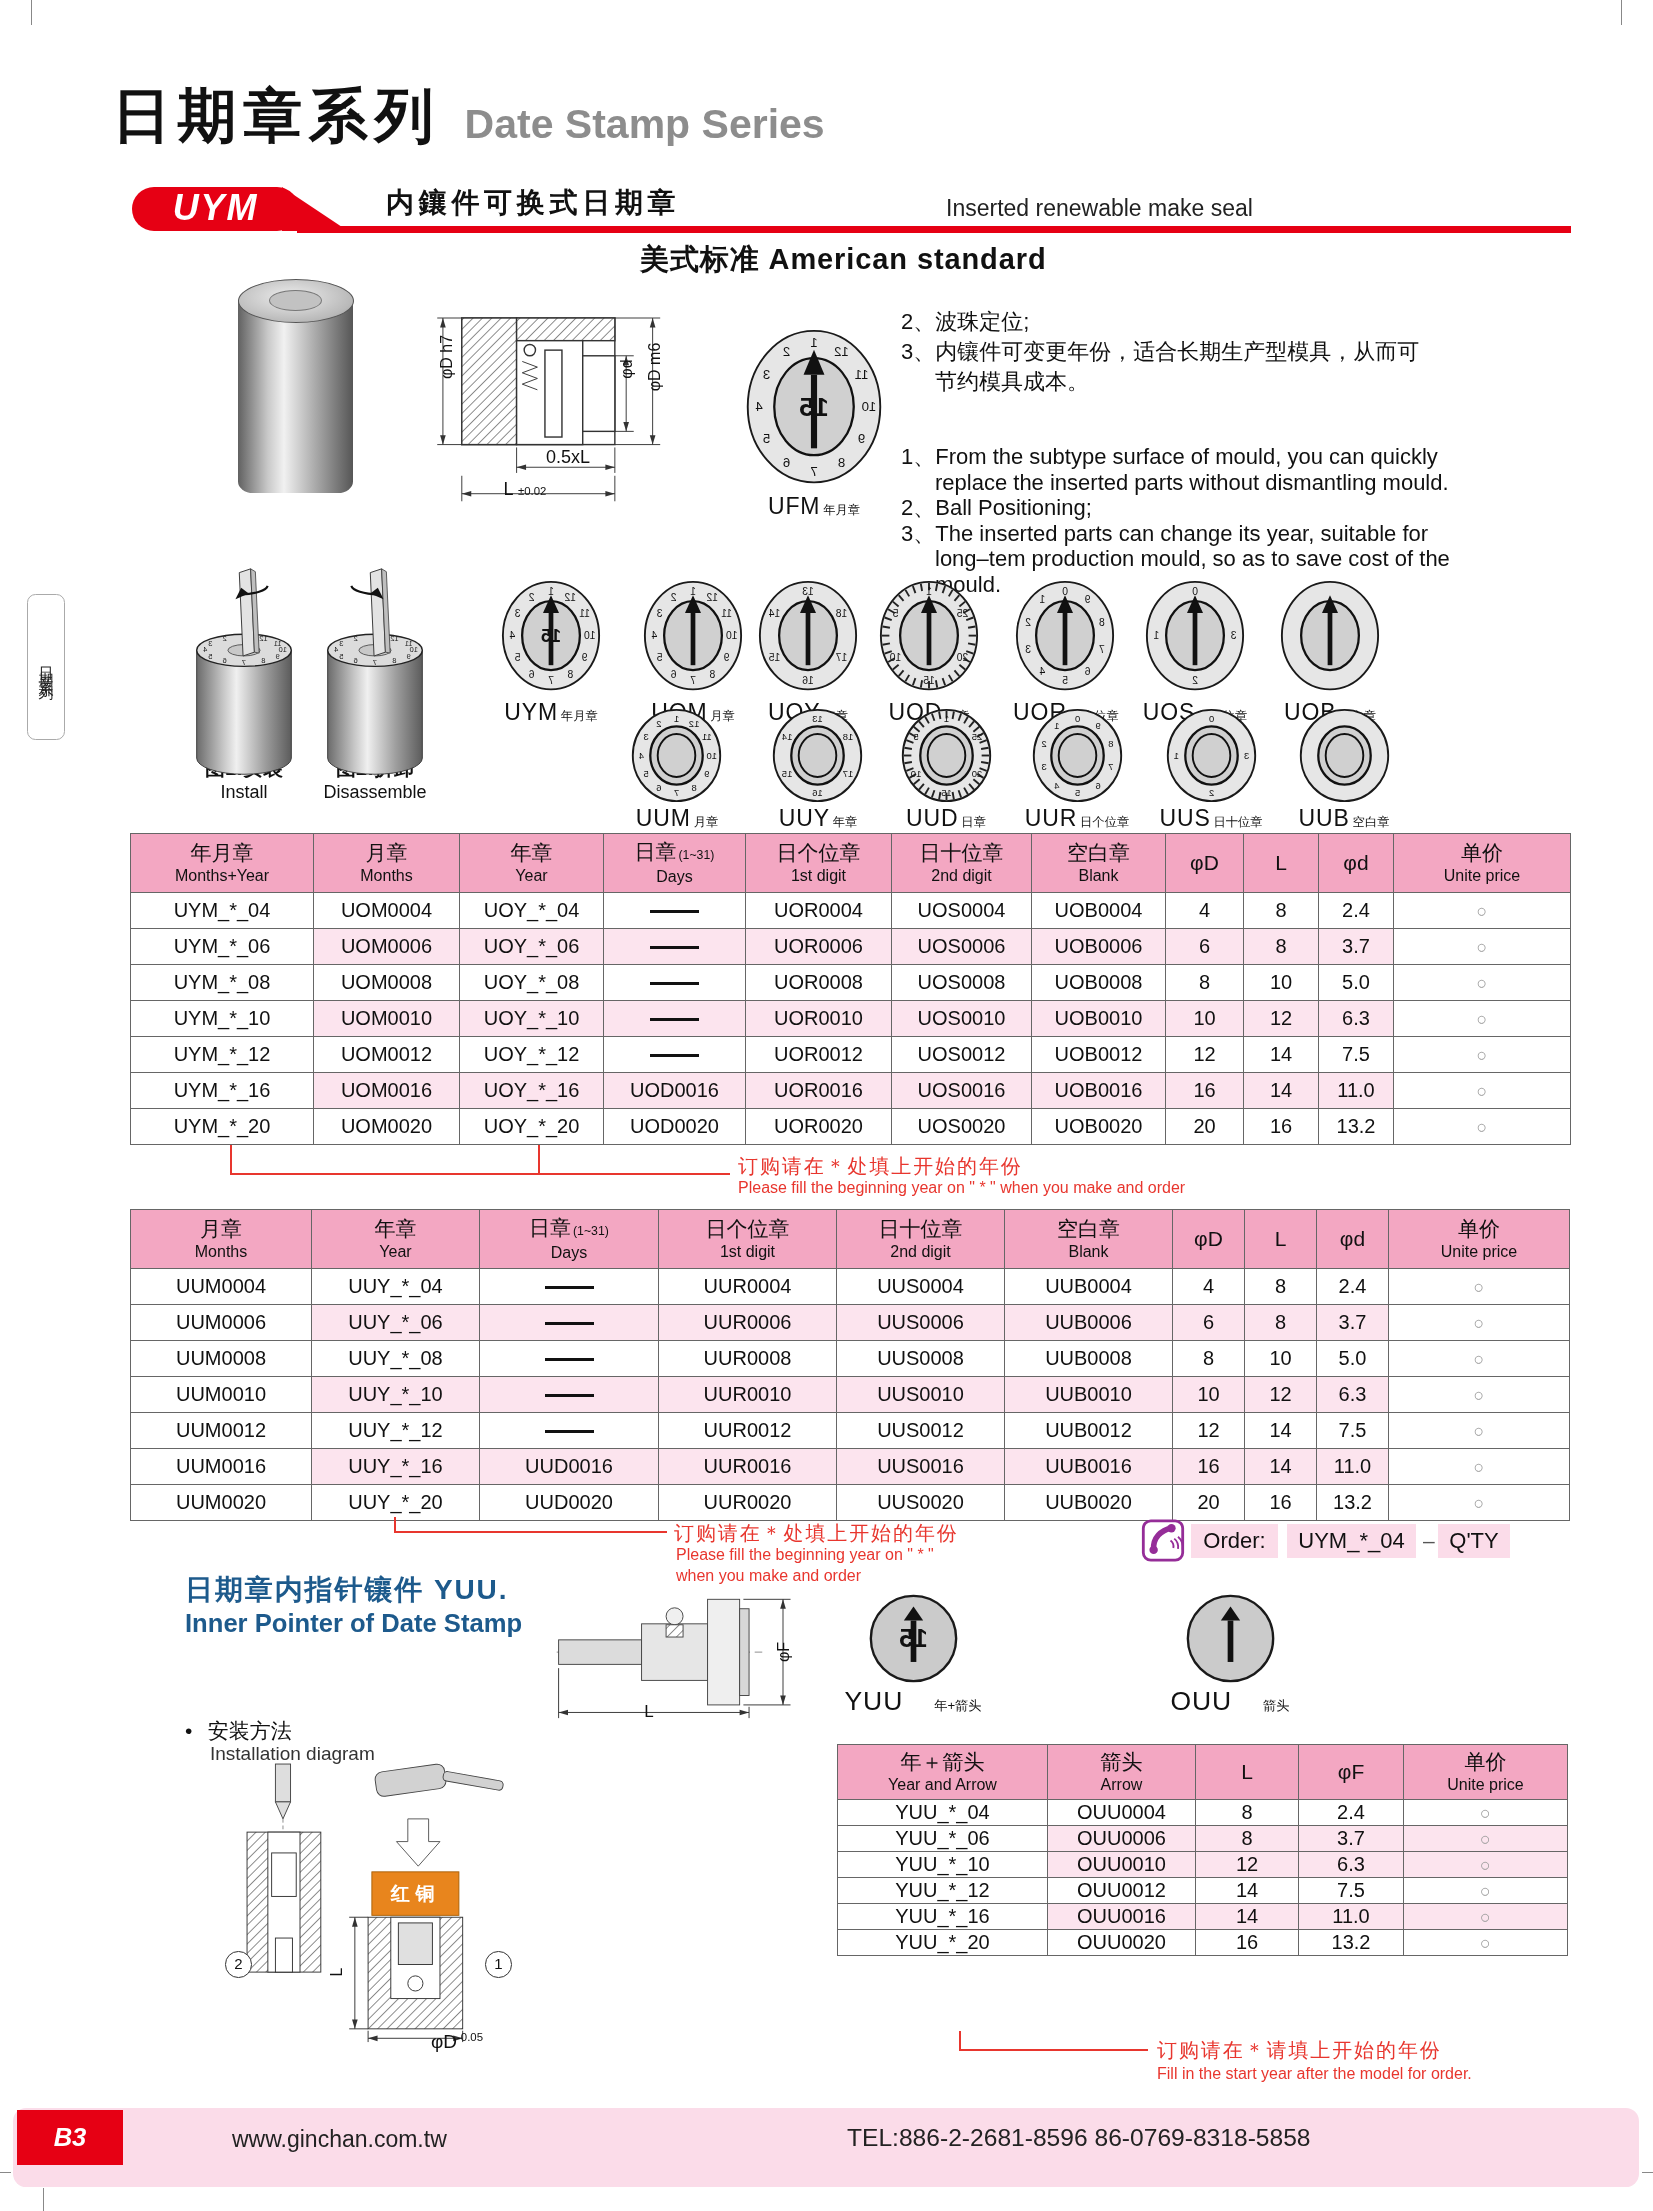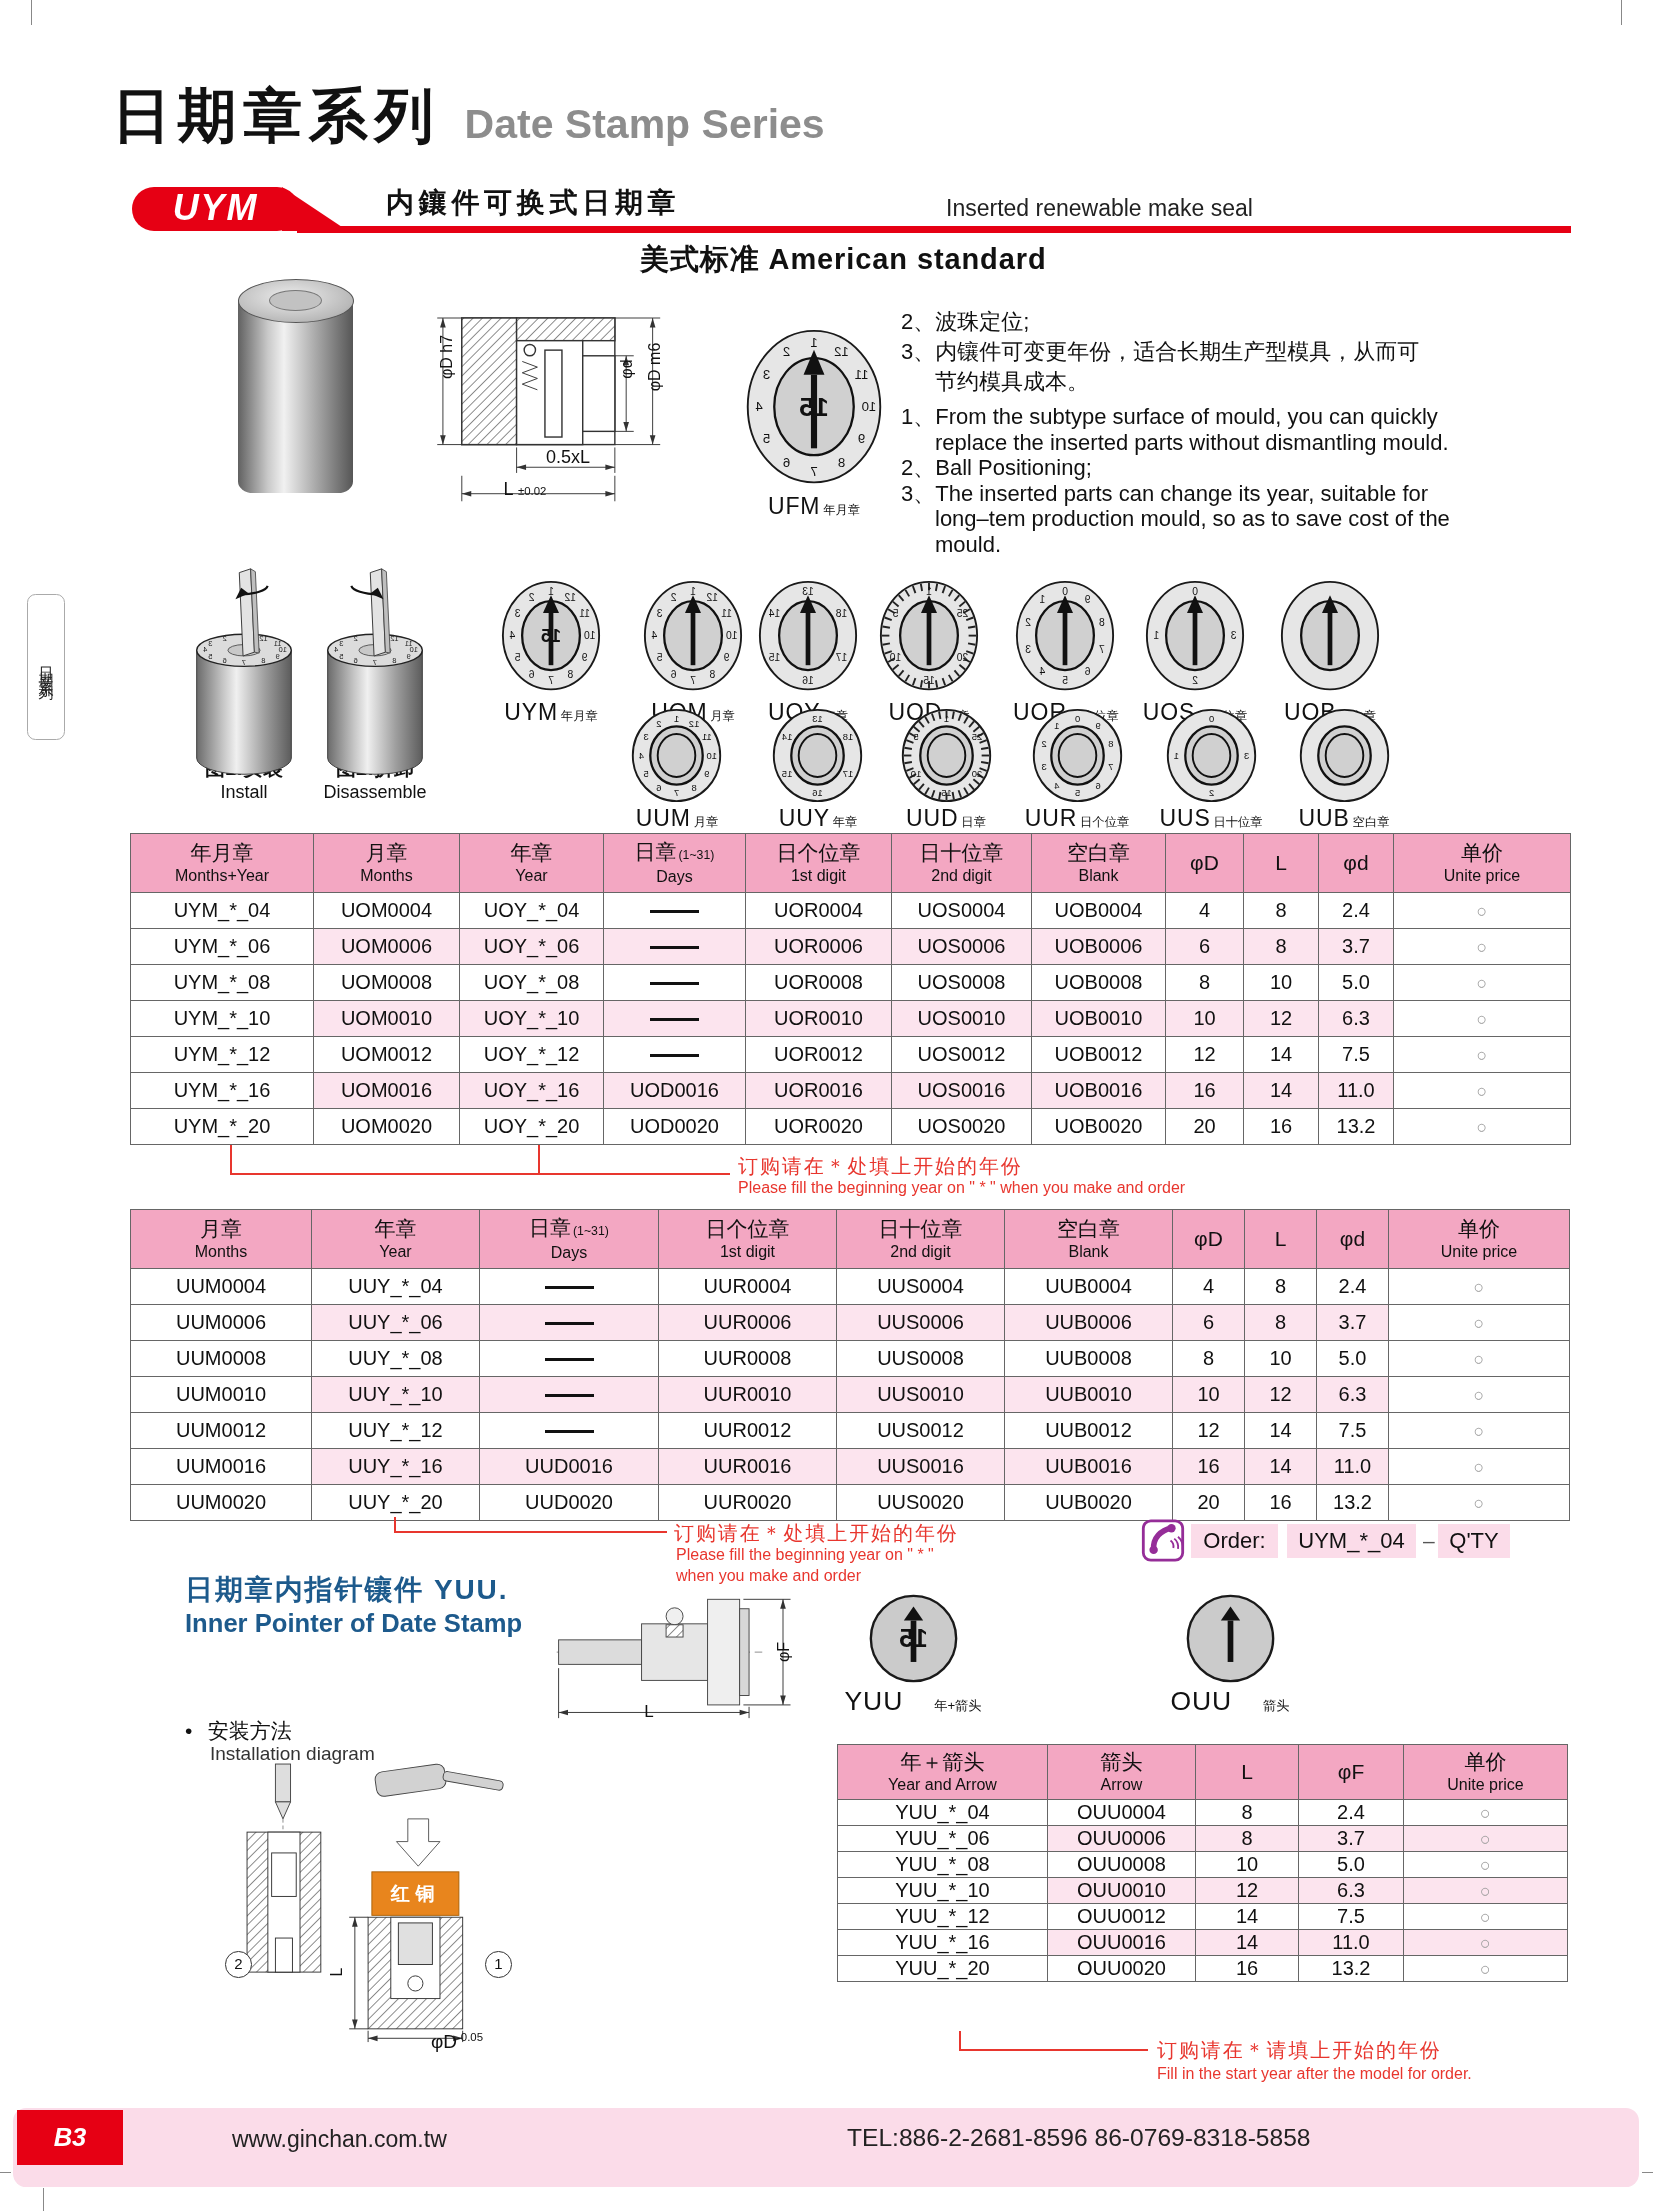--- a/index.html
+++ b/index.html
@@ -28,21 +28,21 @@
     background:linear-gradient(90deg,#616161,#c9c9c9 26%,#f1f1f1 40%,#a8a8a8 68%,#565656);
     border-radius:0 0 15px 15px / 0 0 11.4px 11.4px;}
   #photo .ph-top{position:absolute;top:0;left:0;width:114px;height:42px;border-radius:50%;
     background:radial-gradient(ellipse at 45% 40%,#ededed,#b9b9b9 70%,#8f8f8f);border:0.9px solid #555;}
   #photo .ph-in{position:absolute;top:11.4px;left:31px;width:51px;height:19px;border-radius:50%;
     background:#c2c2c2;border:0.9px solid #777;}
   
   .feat{width:606px;}
   .feat div{white-space:nowrap;}
   #feat-zh{left:901px;top:307px;font-size:22px;line-height:30px;}
-  #feat-en{left:901px;top:404px;font-size:22px;line-height:25.6px;}
+  #feat-en{left:901px;top:444px;font-size:22px;line-height:25.6px;}
   .feat .cont{padding-left:34px;}
   
   .dial-label{position:absolute;width:180px;text-align:center;white-space:nowrap;}
   .dcode{font-size:23px;letter-spacing:0.9px;color:#111;}
   .dzh{font-size:12.3px;margin-left:2.8px;color:#111;}
   .dial-label.big .dcode{font-size:26.5px;}
   .dial-label.big .dzh{font-size:13.2px;margin-left:31px;}
   .fig-label-zh{font-size:20px;font-weight:bold;text-align:center;width:132px;}
   .fig-label-en{font-size:18px;text-align:center;width:132px;}
   
@@ -646,27 +646,20 @@
           <td class=""><span class="pricec">○</span></td>
         </tr>
         <tr>
           <td class="">YUU_*_06</td>
           <td class="alt">OUU0006</td>
           <td class="alt">8</td>
           <td class="alt">3.7</td>
           <td class="alt"><span class="pricec">○</span></td>
         </tr>
         <tr>
-          <td class="">YUU_*_08</td>
-          <td class="">OUU0008</td>
-          <td class="">10</td>
-          <td class="">5.0</td>
-          <td class=""><span class="pricec">○</span></td>
-        </tr>
-        <tr>
           <td class="">YUU_*_10</td>
           <td class="alt">OUU0010</td>
           <td class="alt">12</td>
           <td class="alt">6.3</td>
           <td class="alt"><span class="pricec">○</span></td>
         </tr>
         <tr>
           <td class="">YUU_*_12</td>
           <td class="">OUU0012</td>
           <td class="">14</td>

